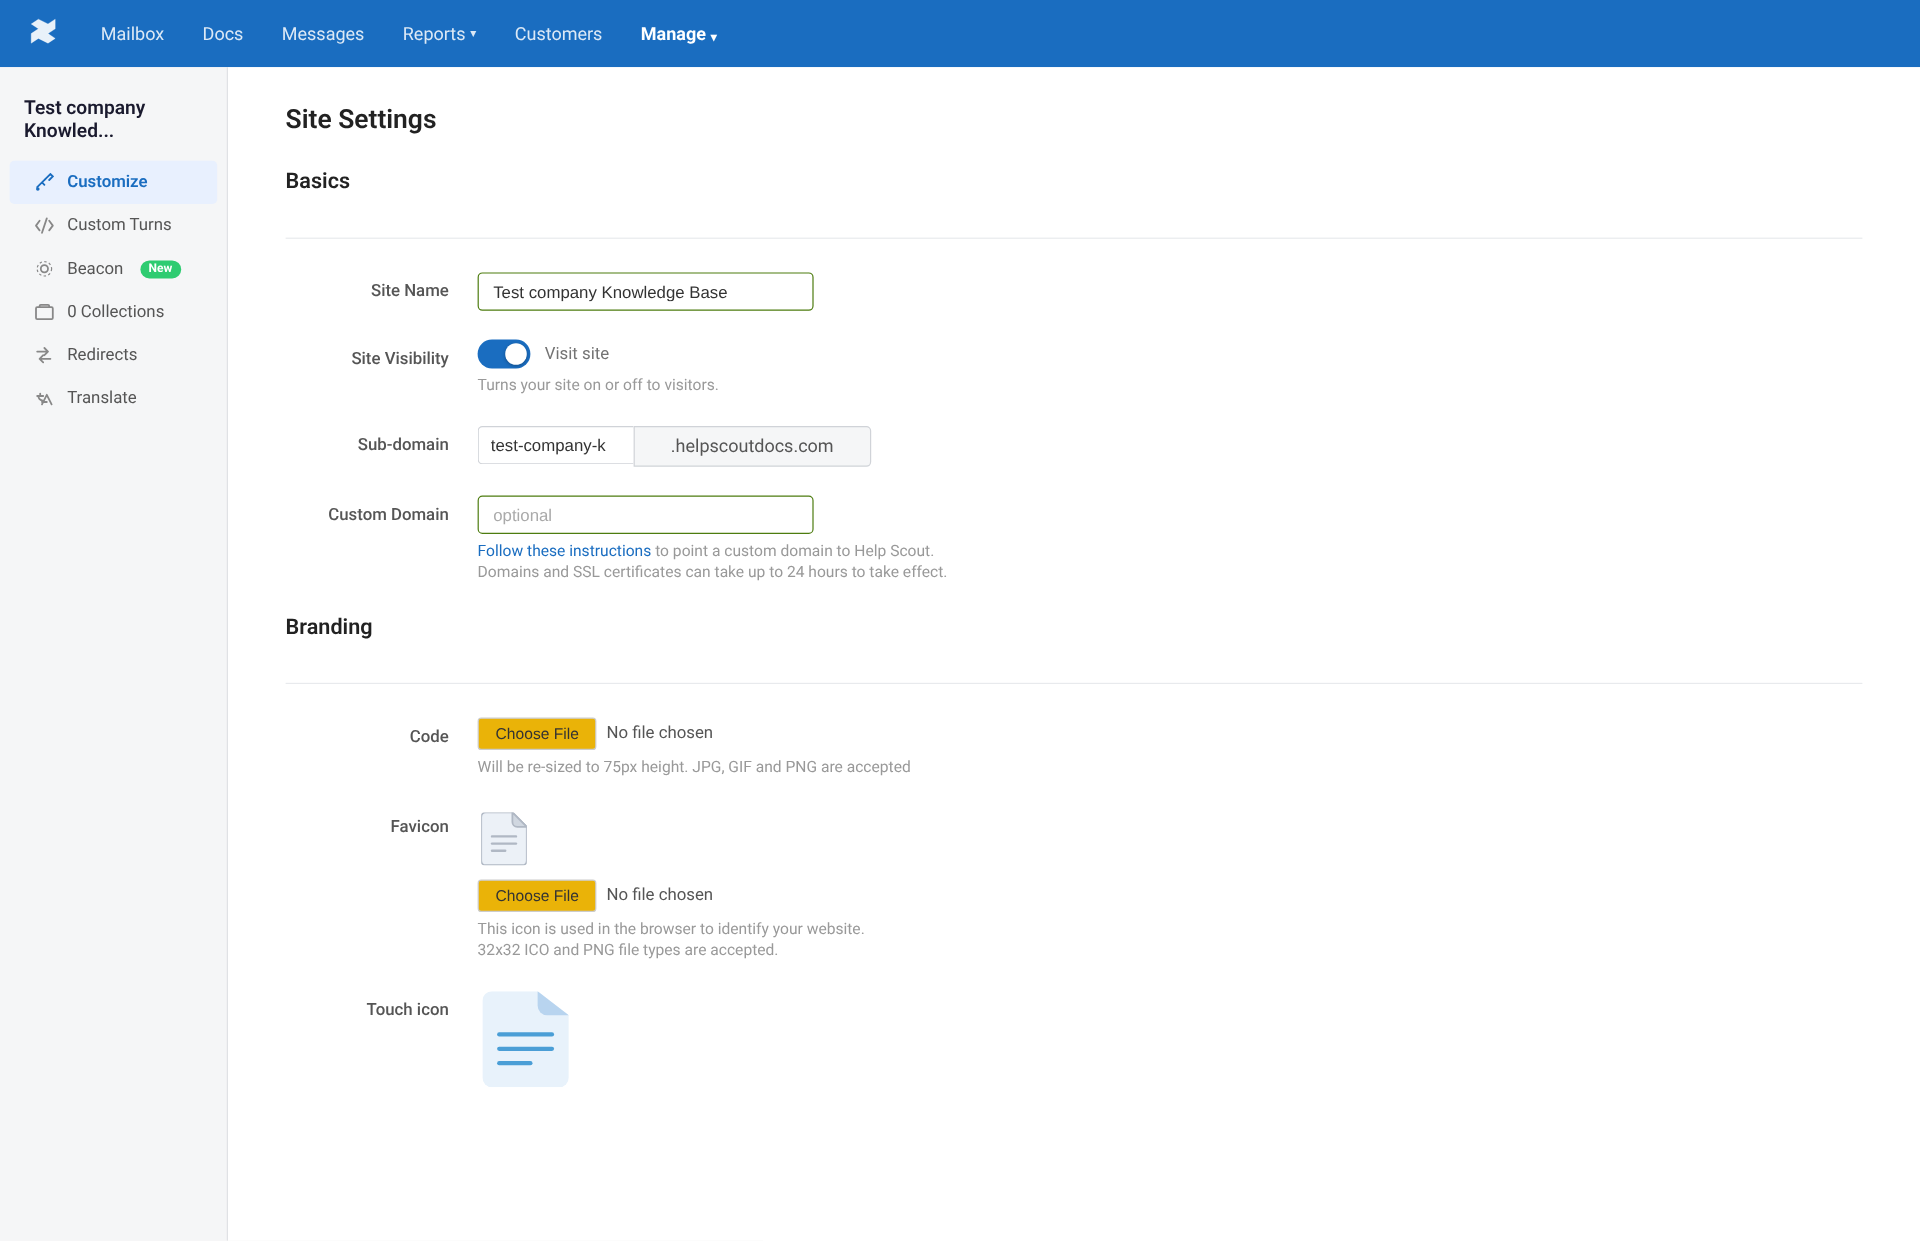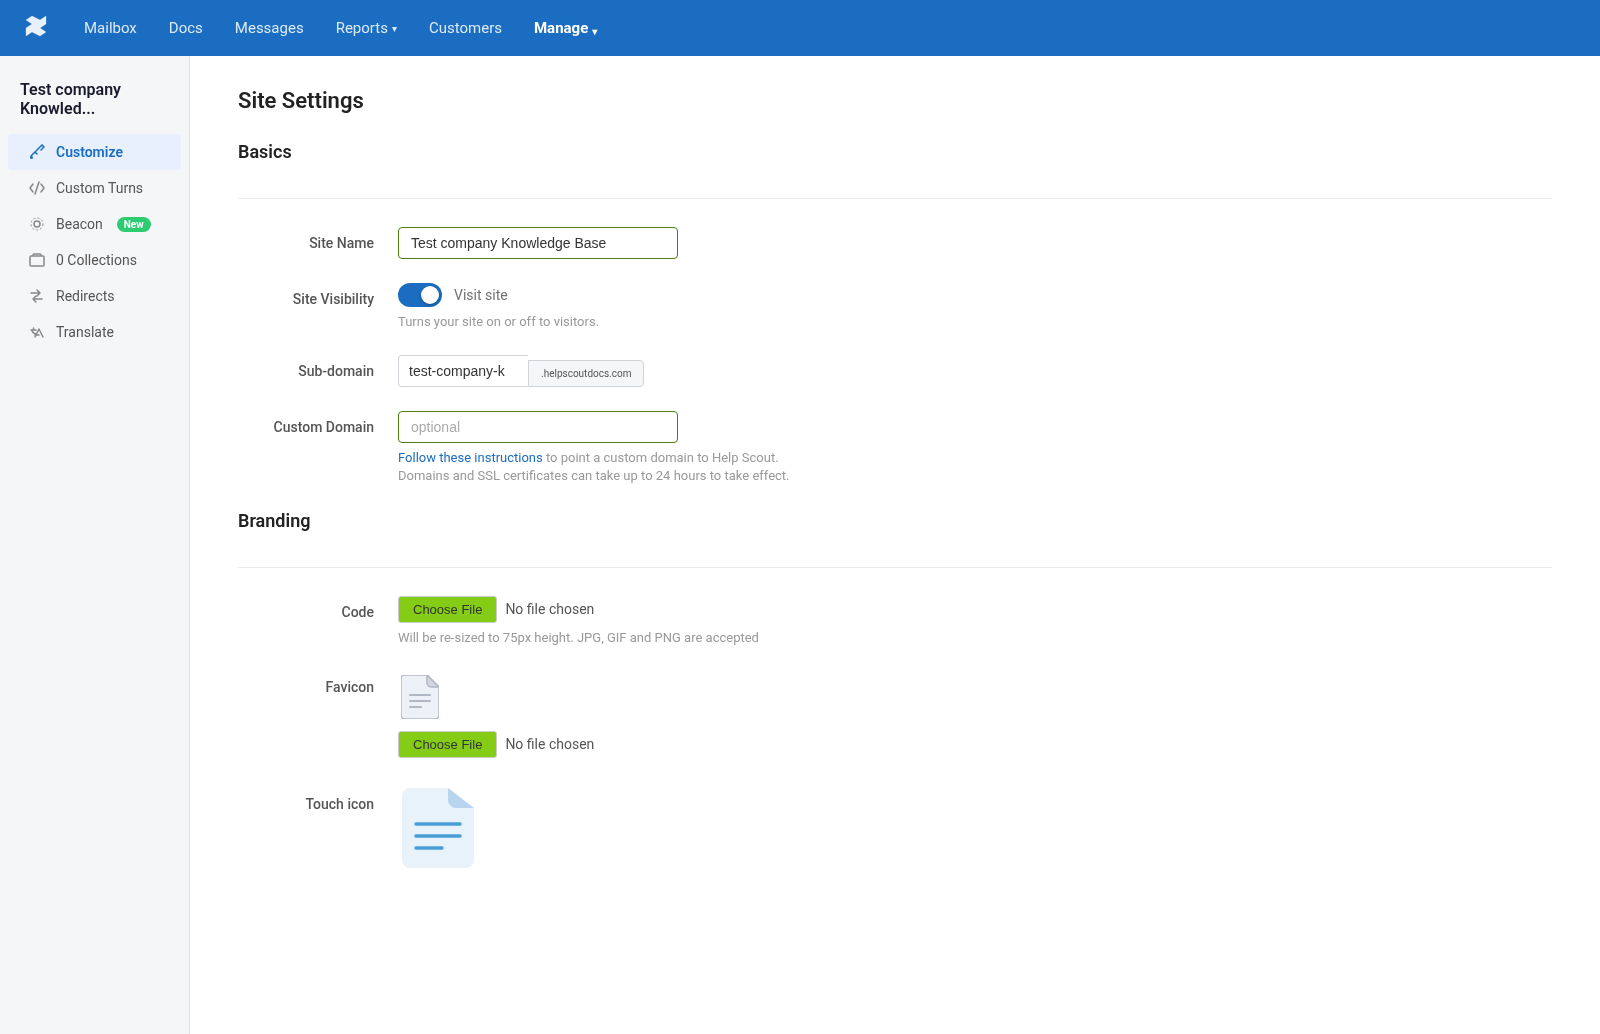--- a/index.html
+++ b/index.html
@@ -157,56 +157,56 @@
       background: #fff;
       border-radius: 50%;
       top: 3px;
       left: 23px;
       box-shadow: 0 1px 3px rgba(0,0,0,0.3);
     }
     .visit-link { color: #737373; font-size: 14px; cursor: pointer; text-decoration: none; }
     .field-hint { font-size: 13px; color: #999; margin-top: 6px; line-height: 1.4; }
 
     
-    .subdomain-row { display: flex; align-items: flex-end; }
+    .subdomain-row { display: flex; align-items: flex-start; }
     .subdomain-input {
       width: 130px;
       border: 1px solid #d0d3d8;
       border-right: none;
       border-radius: 4px 0 0 4px;
       padding: 7px 10px;
       font-size: 14px;
       color: #333;
       outline: none;
     }
     .subdomain-suffix {
       border: 1px solid #d0d3d8;
       border-radius: 0 4px 4px 0;
-      padding: 7px 12px;
-      font-size: 10px;
+      padding: 7px 30px;
+      font-size: 15px;
       color: #555;
       background: #f5f6f7;
     }
 
     
     .link-text { color: #1a6dc0; cursor: pointer; }
 
     
     .section-divider {
       border: none;
       border-top: 1px solid #e8eaed;
       margin: 8px 0 28px;
     }
 
     
     .file-btn {
       display: inline-block;
       border: 1px solid #ccc;
       border-radius: 3px;
-      background: #84cc16;
+      background: #eab308;
       padding: 5px 14px;
       font-size: 13px;
       color: #333;
       cursor: pointer;
     }
     .file-chosen { font-size: 14px; color: #555; margin-left: 8px; }
 
     
     .favicon-icon {
       width: 44px;
@@ -387,20 +387,24 @@
             <path d="M26 0l12 12H30a4 4 0 01-4-4V0z" fill="#d0d7e0" stroke="#b0b8c4" stroke-width="1.5"></path>
             <line x1="9" y1="20" x2="29" y2="20" stroke="#b0b8c4" stroke-width="2" stroke-linecap="round"></line>
             <line x1="9" y1="26" x2="29" y2="26" stroke="#b0b8c4" stroke-width="2" stroke-linecap="round"></line>
             <line x1="9" y1="32" x2="20" y2="32" stroke="#b0b8c4" stroke-width="2" stroke-linecap="round"></line>
           </svg>
         </div>
         <div style="display:flex;align-items:center;margin-bottom:6px;">
           <button class="file-btn">Choose File</button>
           <span class="file-chosen">No file chosen</span>
         </div>
+        <div class="field-hint">
+          <span>This icon is used in the browser to identify your website.</span><br>
+          <span>32x32 ICO and PNG file types are accepted.</span>
+        </div>
       </div>
     </div>
 
     <div class="form-row">
       <div class="form-label">Touch icon</div>
       <div class="form-field">
         <div class="touch-icon-placeholder">
           <svg viewBox="0 0 72 80" fill="none" xmlns="http://www.w3.org/2000/svg">
             <path d="M8 0h38l26 20v52a8 8 0 01-8 8H8a8 8 0 01-8-8V8a8 8 0 018-8z" fill="#e8f2fb"></path>
             <path d="M46 0l26 20H54a8 8 0 01-8-8V0z" fill="#b8d4ef"></path>

